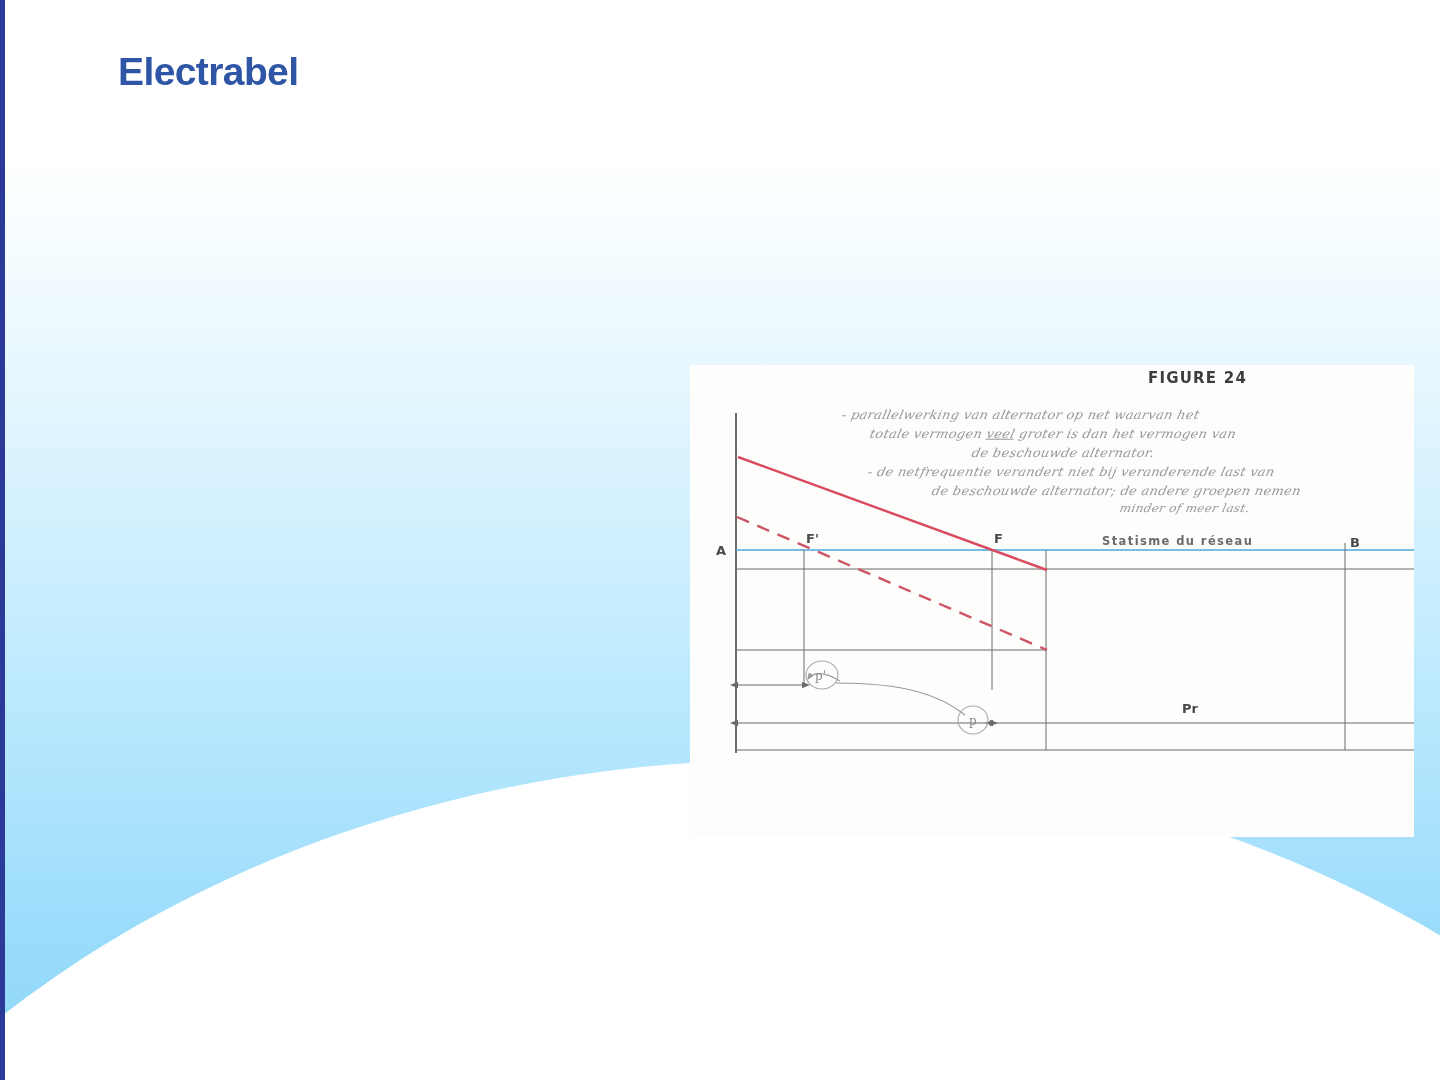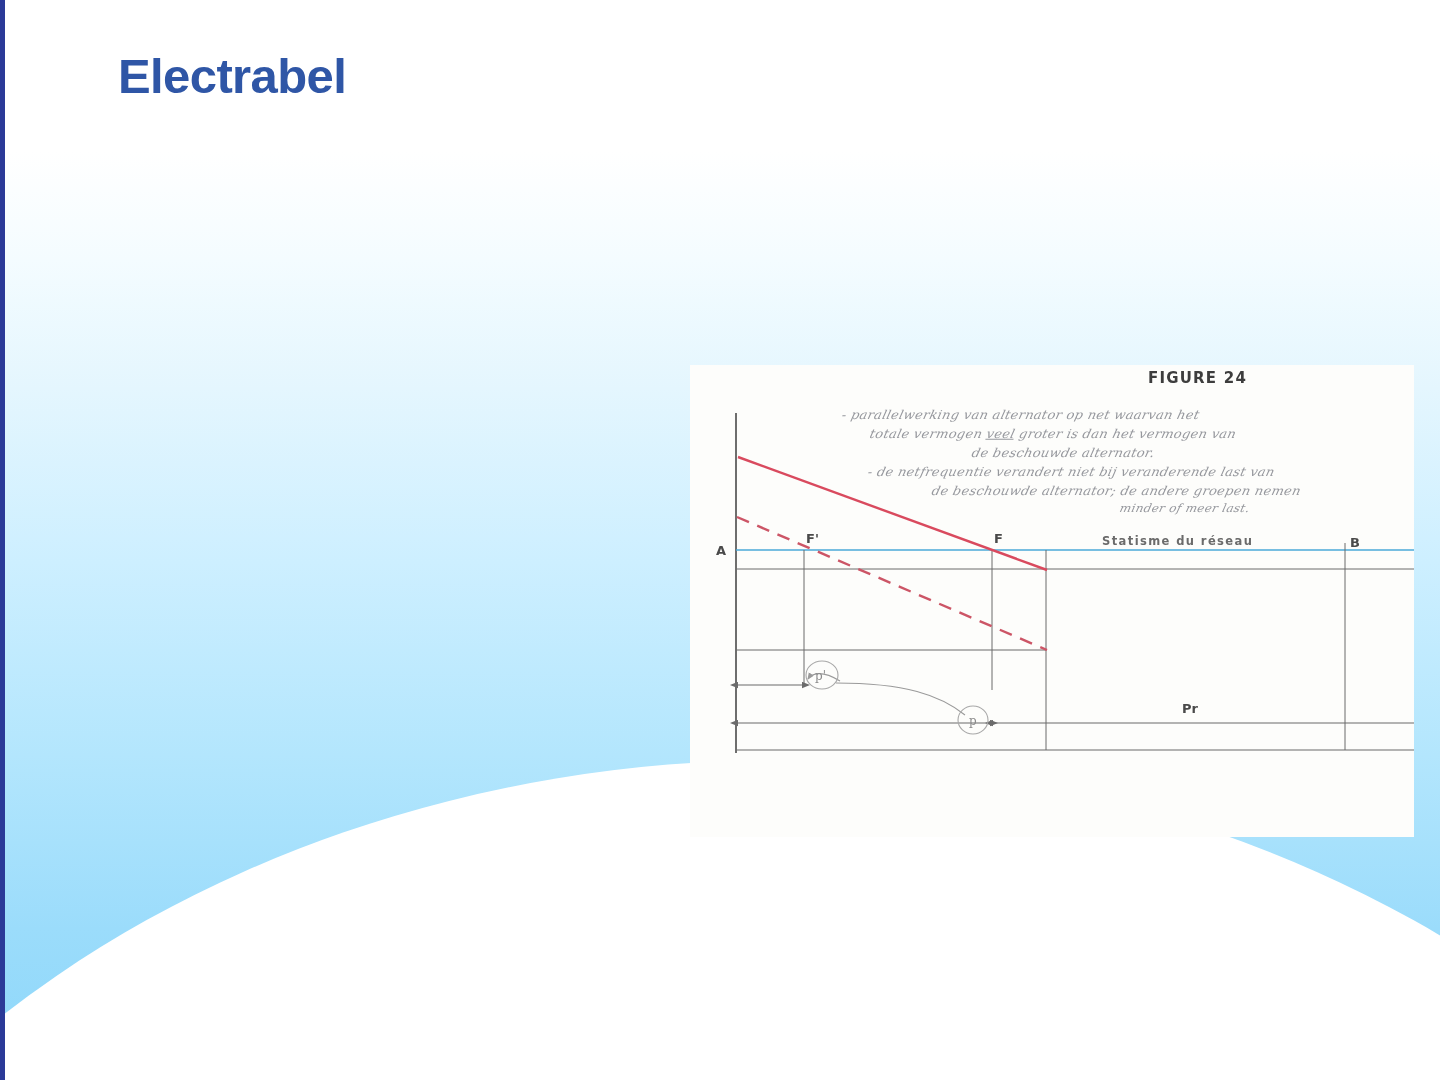--- a/index.html
+++ b/index.html
@@ -23,21 +23,21 @@
   
   #bottom-arc{
     position:absolute;left:-360px;bottom:-1580px;
     width:2280px;height:1900px;border-radius:50%;
     background:#ffffff;z-index:5;
   }
   
   #logo{position:absolute;left:118px;top:52px;width:230px;height:95px;z-index:20;}
   .logo-word{
     font-family:"Liberation Sans", sans-serif;
-    font-weight:bold;font-size:49px;letter-spacing:-0.6px;
+    font-weight:bold;font-size:39px;letter-spacing:-0.6px;
     color:#2f56a6;line-height:1;
   }
   #logo-sub-wrap{position:relative;margin-top:6px;height:44px;}
   .logo-sub{
     position:absolute;left:50px;top:0;
     font-family:"DejaVu Sans", sans-serif;
     font-weight:bold;font-size:25px;letter-spacing:1px;
     color:#3aa9e8;line-height:1;
     transform:scaleX(1.05);transform-origin:left center;
   }

